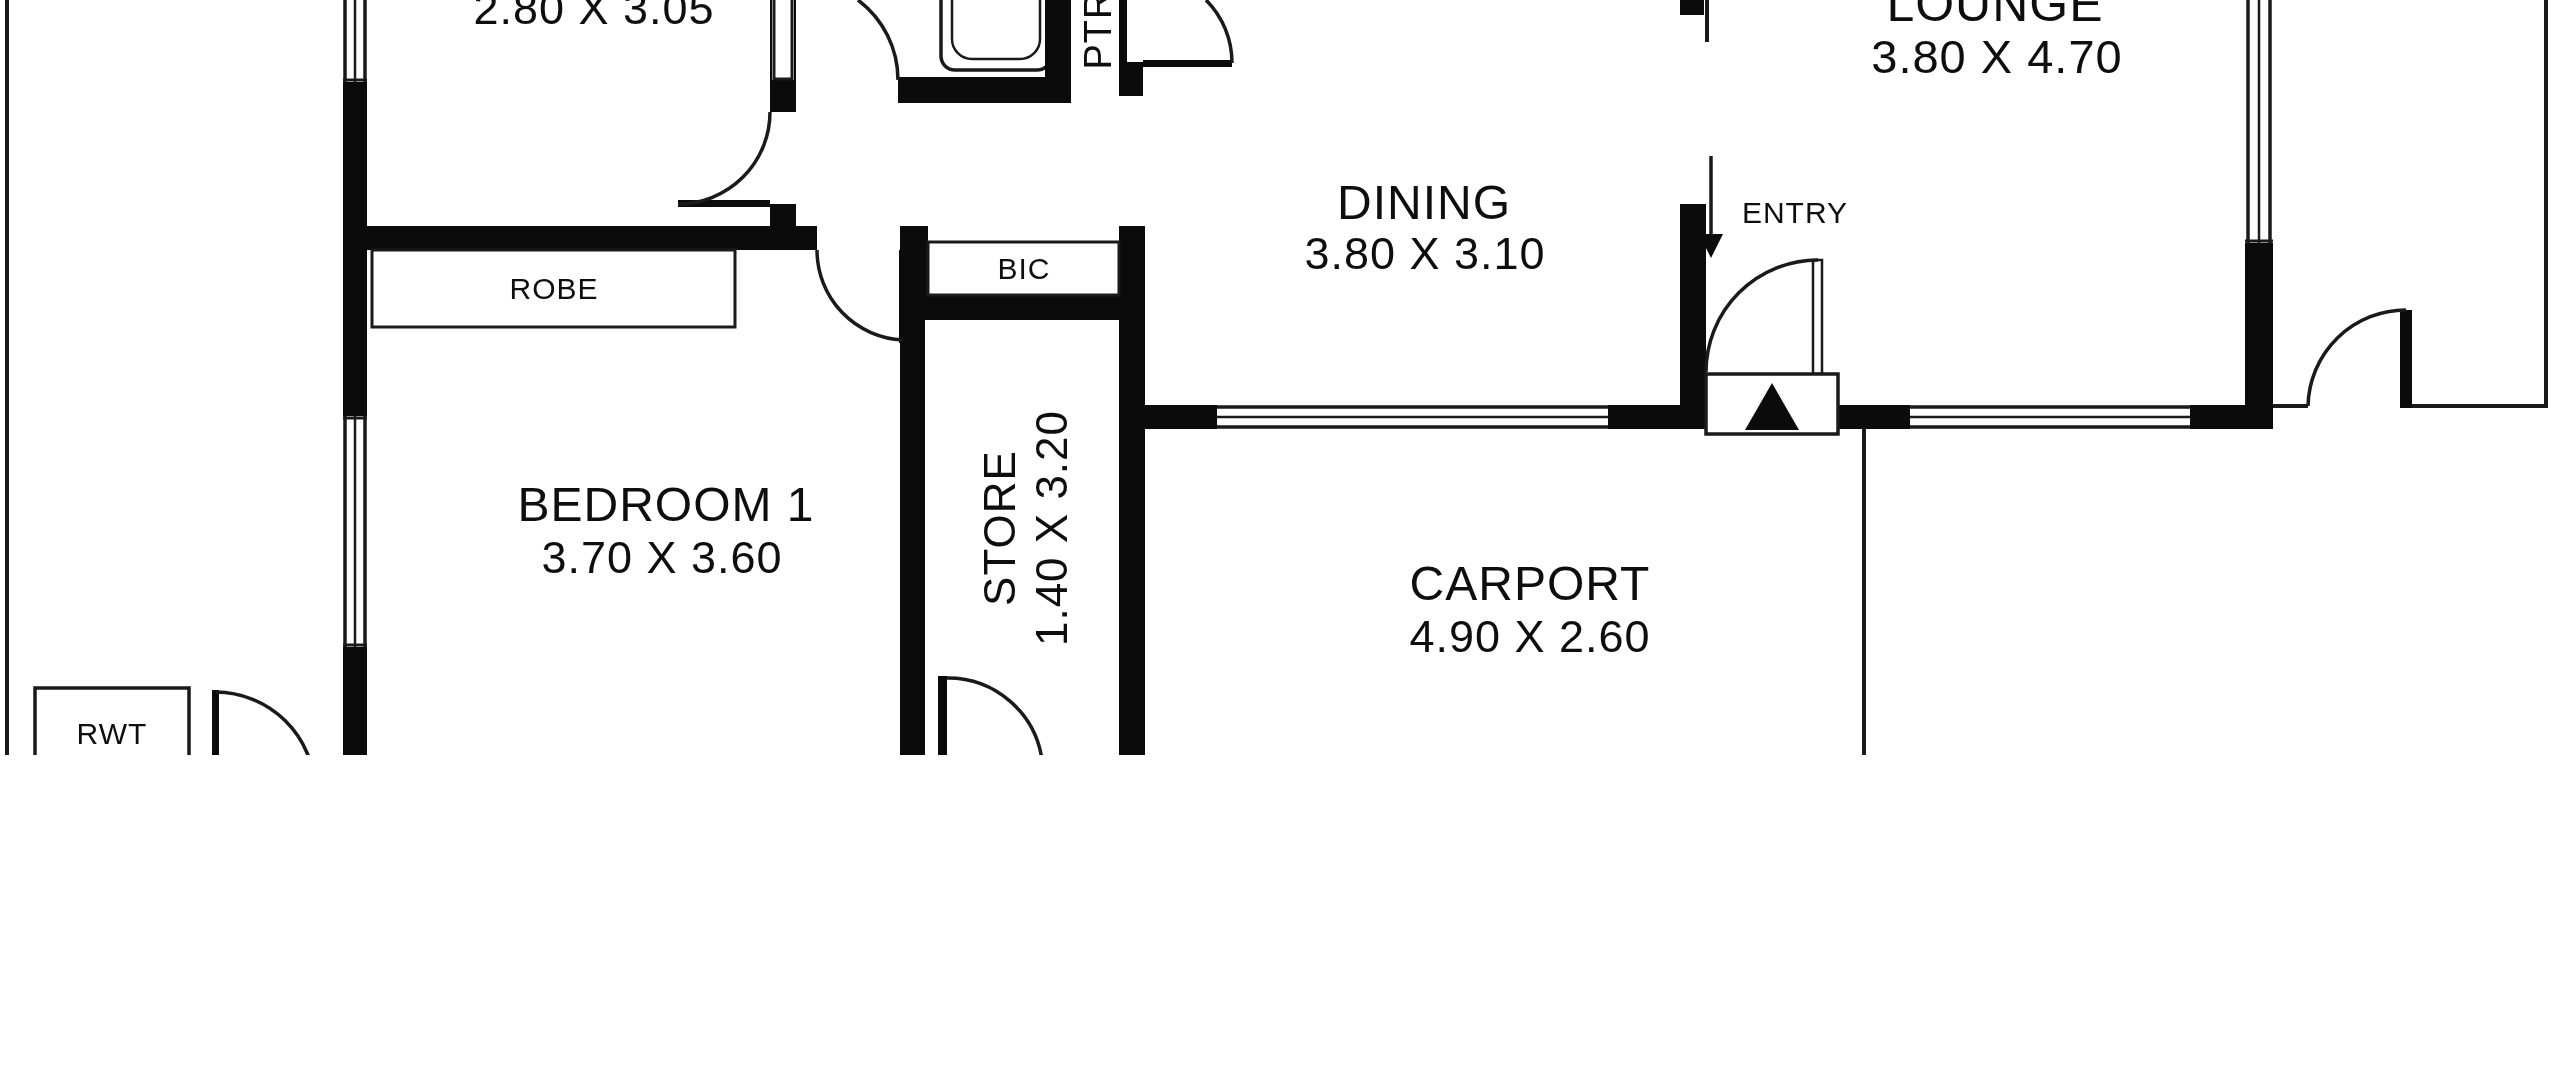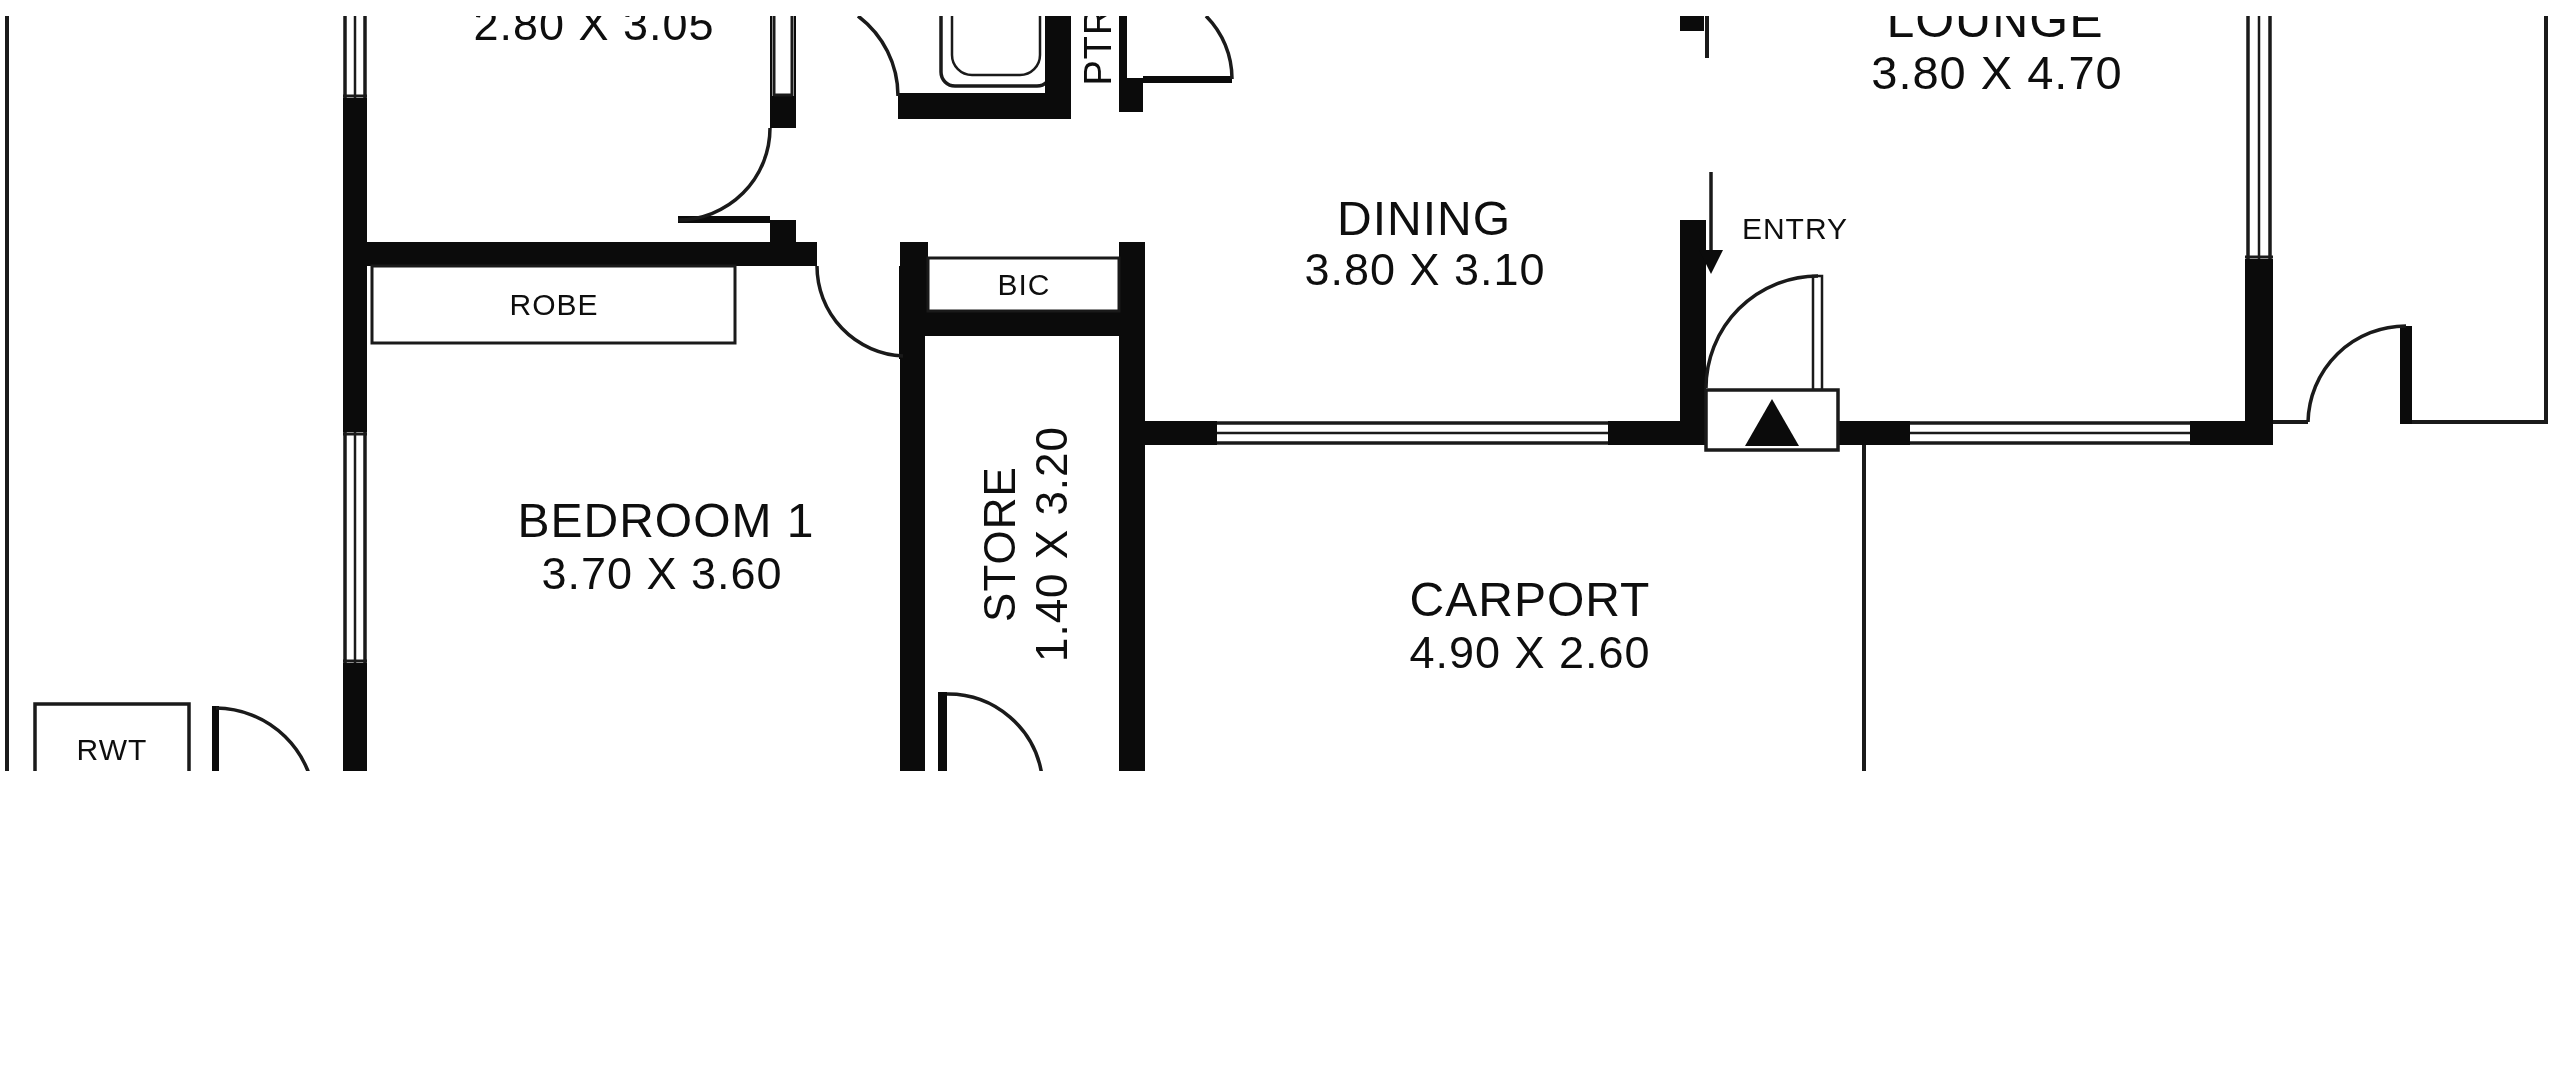--- a/index.html
+++ b/index.html
@@ -1,20 +1,20 @@
 <!DOCTYPE html>
 <html><head>
 <meta charset="utf-8">
 <style>
   html,body{
     margin:0;padding:0;background:#ffffff;
     font-family:"Liberation Sans", sans-serif;
   }
   .stage{
-    position:relative;width:2560px;height:755px;background:#ffffff;overflow:hidden;margin-top:16px;
+    position:relative;width:2560px;height:755px;background:#ffffff;overflow:hidden;
   }
   svg{display:block}
   text{
     font-family:"Liberation Sans", sans-serif;
     fill:#0e0e0e;
   }
   .room-name{font-size:48px;letter-spacing:1px;}
   .room-dims{font-size:45px;letter-spacing:1px;}
   .small-label{font-size:30px;letter-spacing:1px;}
   .rot-label{font-size:44px;letter-spacing:1px;}

